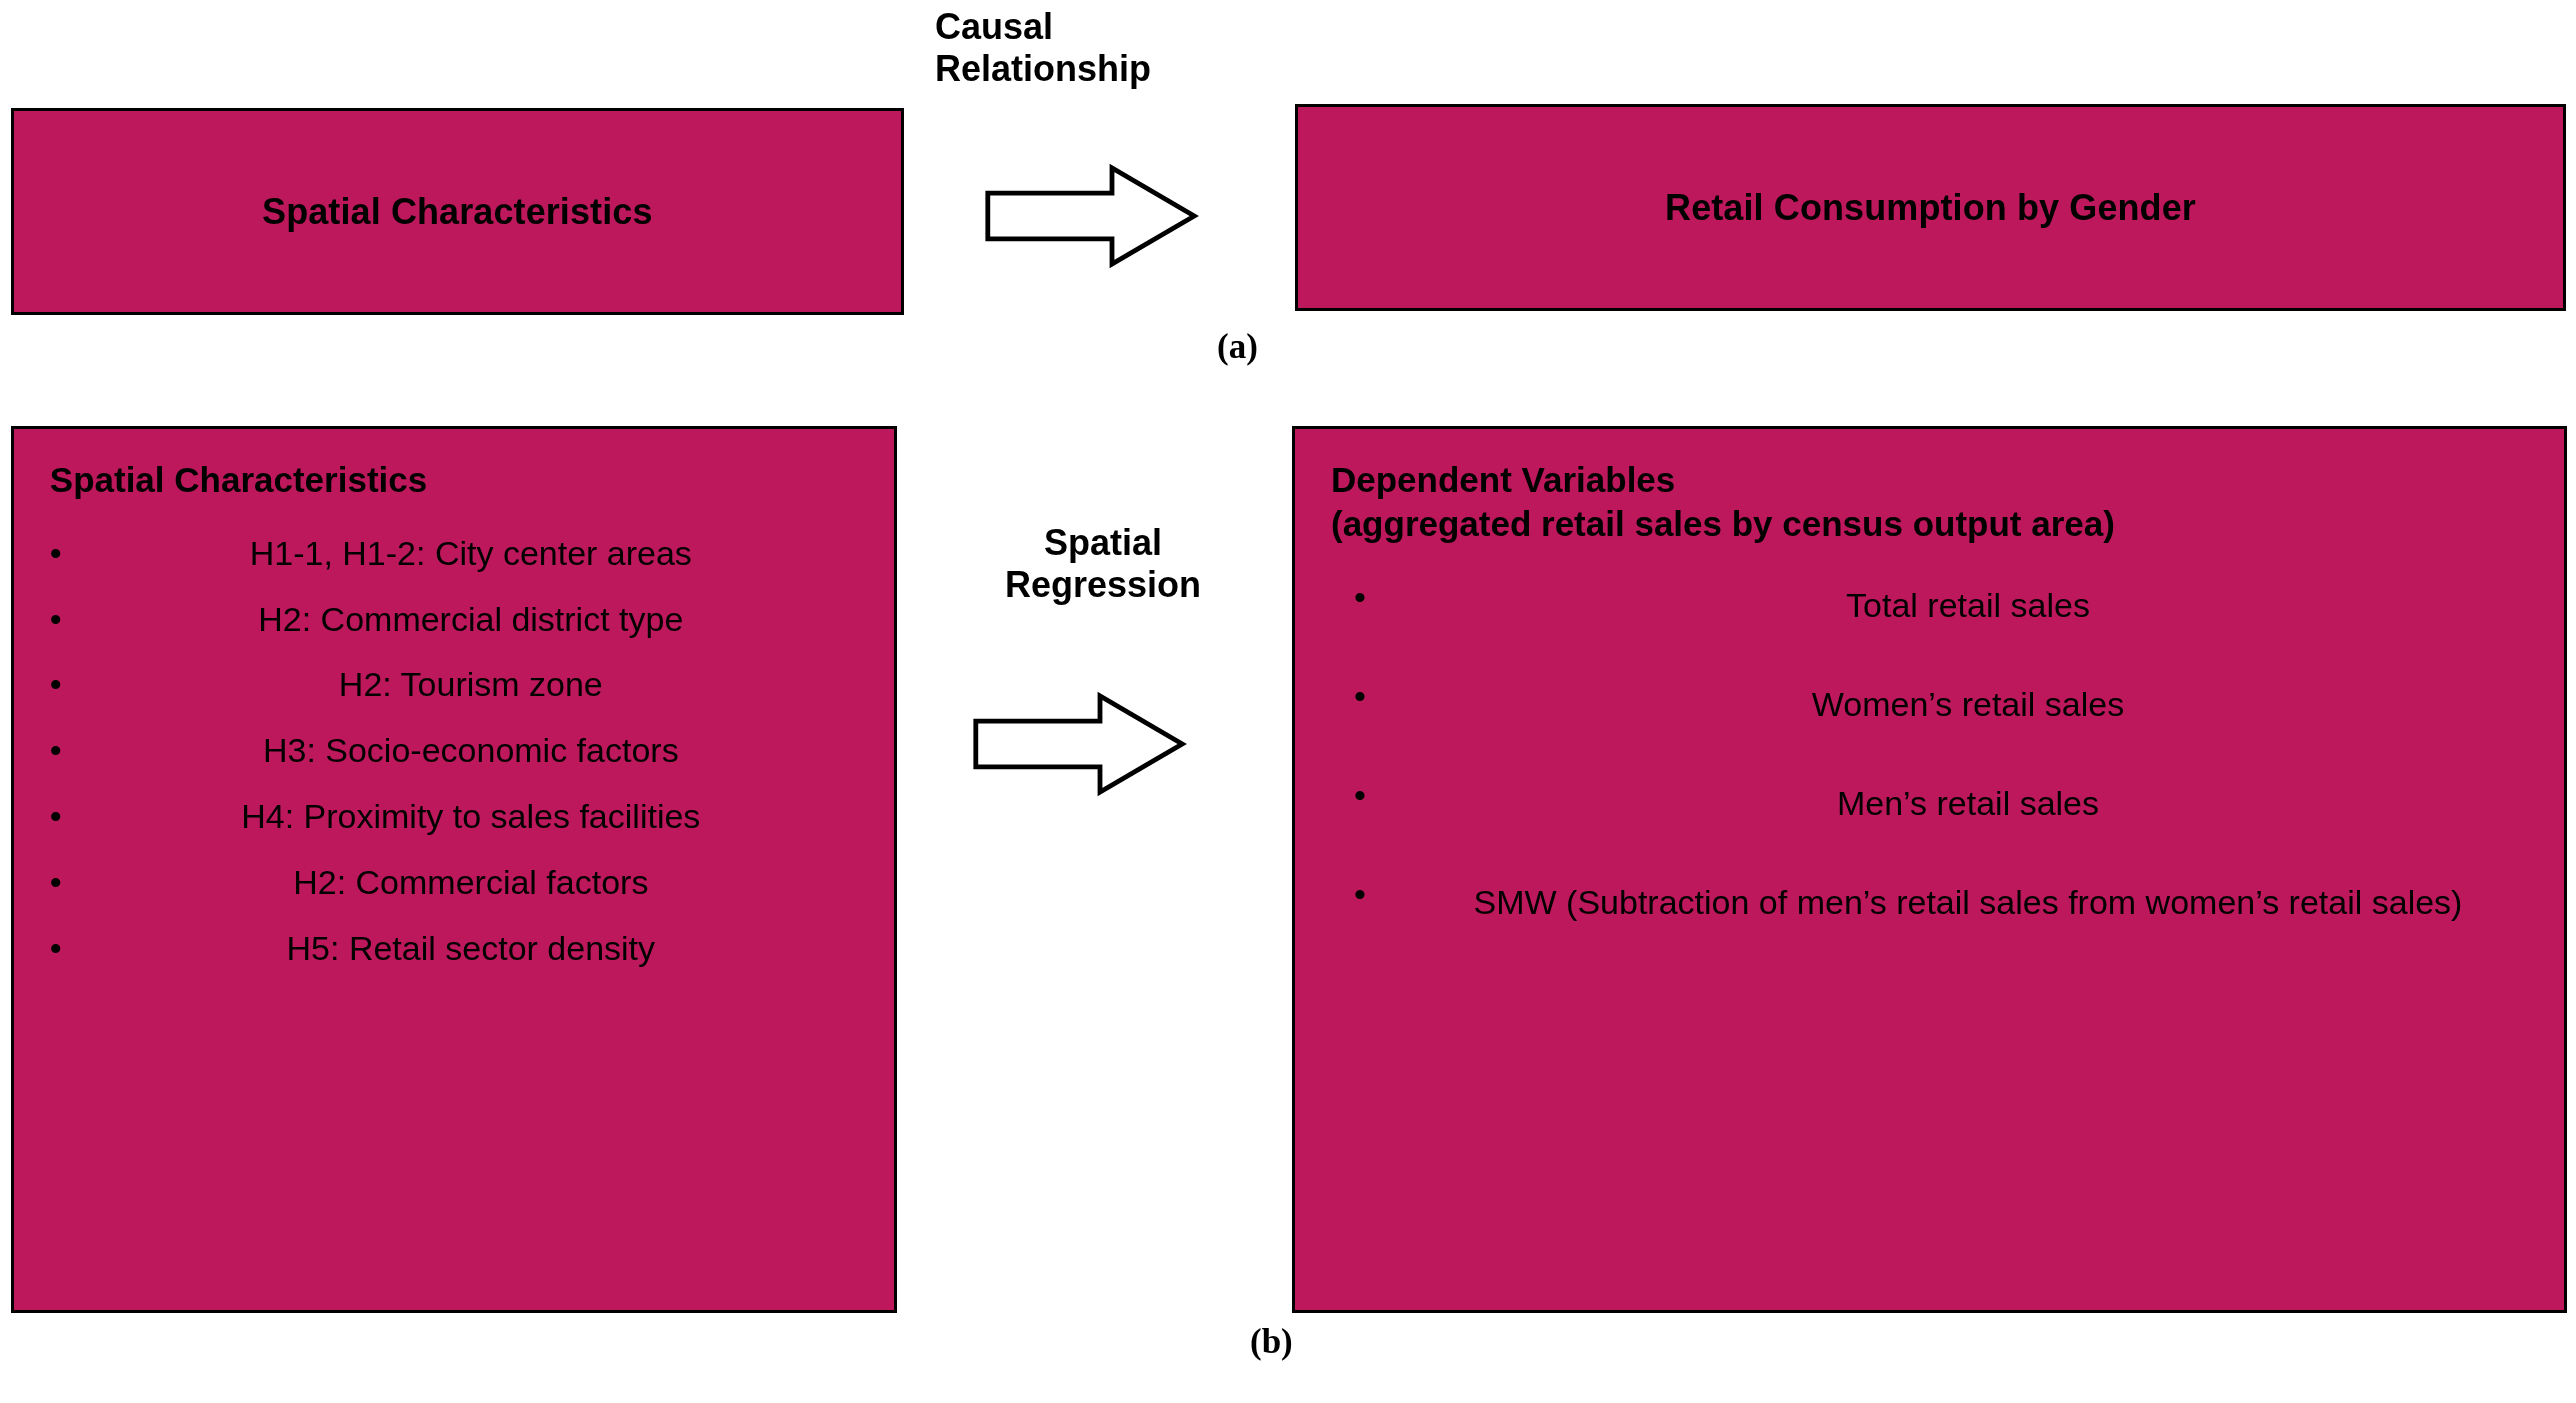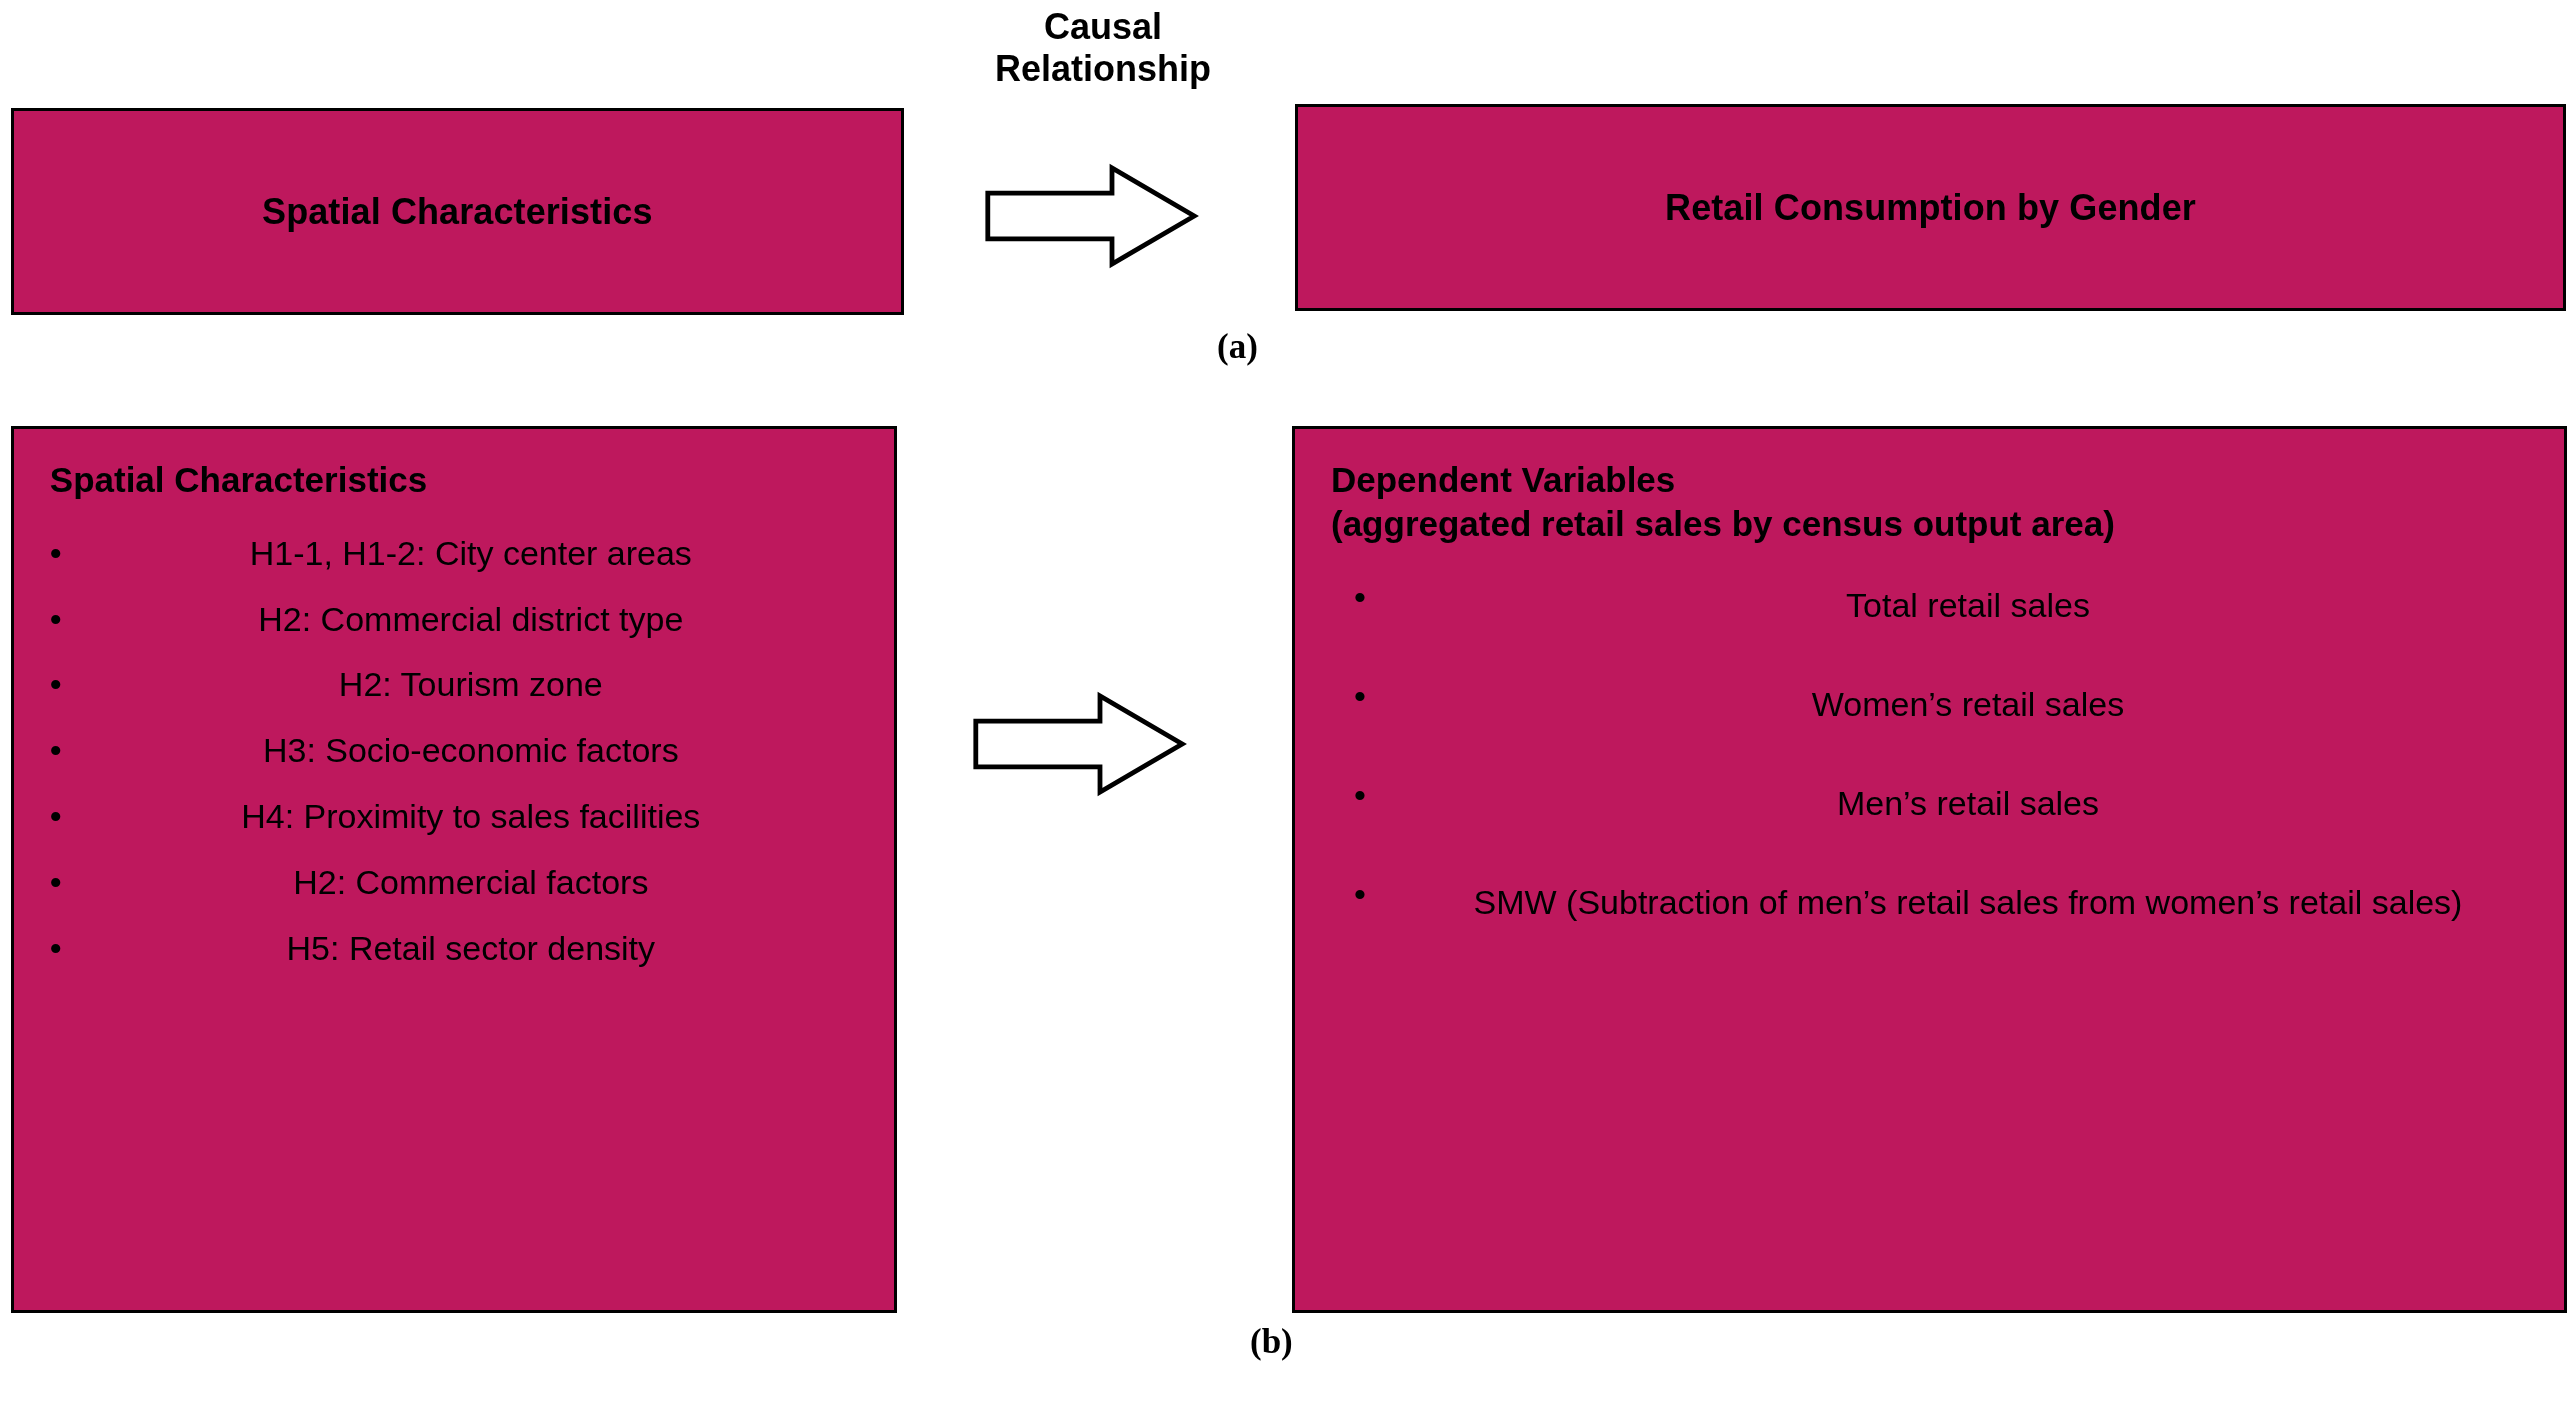--- a/index.html
+++ b/index.html
@@ -56,21 +56,21 @@
     font-size: 36px;
     font-weight: bold;
     letter-spacing: 0.1px;
   }
 
   #causal-label {
     position: absolute;
     left: 935px;
     top: 6px;
     width: 336px;
-    text-align: center;
+    text-align: left;
     font-size: 36px;
     font-weight: bold;
     line-height: 1.16;
   }
 
   
   .arrow {
     position: absolute;
   }
 
@@ -243,20 +243,24 @@
         <span class="bullet-dot">•</span>
         <span class="bullet-text">H2: Commercial factors</span>
       </li>
       <li>
         <span class="bullet-dot">•</span>
         <span class="bullet-text">H5: Retail sector density</span>
       </li>
     </ul>
   </div>
 
+  <div id="spatial-label">
+    <div>Spatial</div>
+    <div>Regression</div>
+  </div>
 
   <div class="arrow" id="arrow-b">
     <svg width="216" height="108" viewBox="0 0 360 180" xmlns="http://www.w3.org/2000/svg">
       <polygon points="8,52 215,52 215,10 352,90 215,170 215,128 8,128" fill="#ffffff" stroke="#000000" stroke-width="8" stroke-linejoin="miter"></polygon>
     </svg>
   </div>
 
   <div class="box" id="box-b-right">
     <div class="box-heading">
       <div>Dependent Variables</div>

